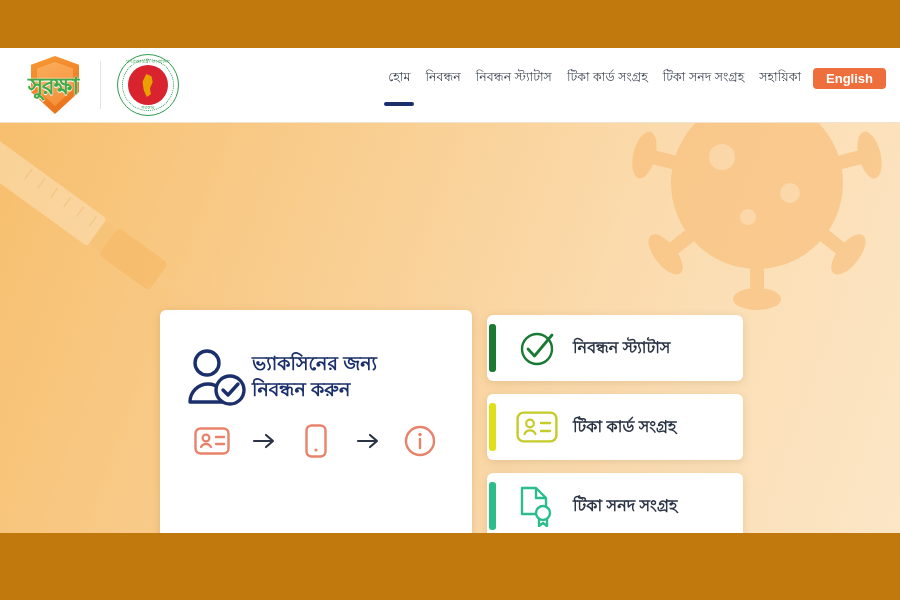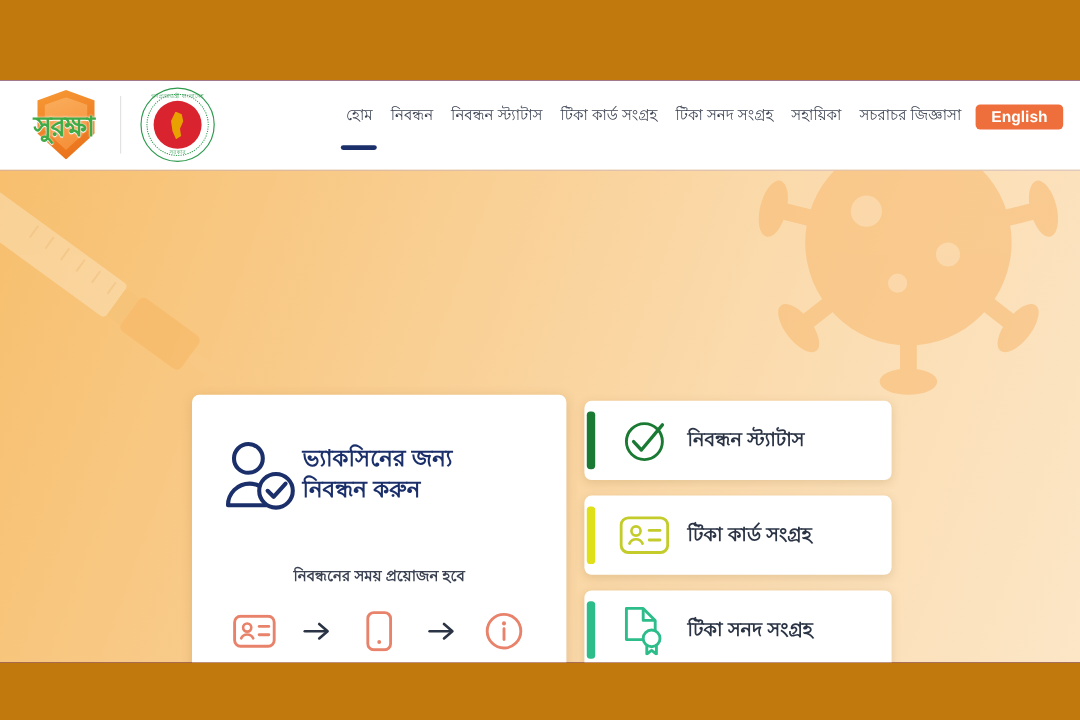--- a/index.html
+++ b/index.html
@@ -8,21 +8,21 @@
     font-family: "Liberation Sans", "DejaVu Sans", sans-serif;
     background:#c1790e;
   }
   .screen { position:relative; width:900px; height:600px; background:#c1790e; }
 
   
   .bar-top { position:absolute; left:0; top:0; width:900px; height:55px; background:#c1790e; }
   .bar-bottom { position:absolute; left:0; top:540px; width:900px; height:60px; background:#c1790e; }
 
   
-  .site { position:absolute; left:0; top:67px; width:900px; height:485px; overflow:hidden; background:#4c1d95; }
+  .site { position:absolute; left:0; top:48px; width:900px; height:485px; overflow:hidden; background:#fdba74; }
 
   
   .header {
     position:absolute; left:0; top:0; width:900px; height:75px;
     background:#ffffff; display:flex; align-items:center;
     border-bottom:1px solid #f0e3d0;
   }
   .logo-wrap { display:flex; align-items:center; padding-left:14px; }
   .logo-shield { position:relative; width:78px; height:62px; display:flex; align-items:center; justify-content:center; }
   .shield-bg {
@@ -170,21 +170,20 @@
       </div>
 
       <div class="nav">
         <div class="nav-items">
           <div class="nav-item active">হোম</div>
           <div class="nav-item">নিবন্ধন</div>
           <div class="nav-item">নিবন্ধন স্ট্যাটাস</div>
           <div class="nav-item">টিকা কার্ড সংগ্রহ</div>
           <div class="nav-item">টিকা সনদ সংগ্রহ</div>
           <div class="nav-item">সহায়িকা</div>
-          <div class="nav-item">সচরাচর জিজ্ঞাসা</div>
         </div>
         <button class="lang-btn">English</button>
       </div>
     </div>
 
     <div class="hero">
 
       <svg class="syringe" viewBox="0 0 260 230">
         <g transform="rotate(36 130 115)">
           <rect x="-40" y="96" width="150" height="34" rx="4" fill="#fbe3bd" opacity=".95"></rect>
@@ -243,21 +242,20 @@
             <path d="M4 54 A18 18 0 0 1 40 54 Z" fill="none" stroke="#1b2f6b" stroke-width="3.4" stroke-linejoin="round"></path>
             <circle cx="44" cy="42" r="14" fill="#ffffff" stroke="#1b2f6b" stroke-width="3.4"></circle>
             <path d="M37 42 l5 5 l10 -11" fill="none" stroke="#1b2f6b" stroke-width="3.4" stroke-linecap="round" stroke-linejoin="round"></path>
           </svg>
           <div class="reg-title">
             <span>ভ্যাকসিনের জন্য</span>
             <span>নিবন্ধন করুন</span>
           </div>
         </div>
 
-        <div class="need-label">নিবন্ধনের সময় প্রয়োজন হবে</div>
 
         <div class="steps">
           <div class="step">
             <div class="step-icon">
               <svg width="36" height="28" viewBox="0 0 36 28">
                 <rect x="1.5" y="1.5" width="33" height="25" rx="5" fill="none" stroke="#e8826b" stroke-width="2.4"></rect>
                 <circle cx="12" cy="11" r="3.4" fill="none" stroke="#e8826b" stroke-width="2.2"></circle>
                 <path d="M7 20 a5.5 5.5 0 0 1 10 0" fill="none" stroke="#e8826b" stroke-width="2.2" stroke-linecap="round"></path>
                 <line x1="22" y1="10" x2="30" y2="10" stroke="#e8826b" stroke-width="2.4" stroke-linecap="round"></line>
                 <line x1="22" y1="17" x2="30" y2="17" stroke="#e8826b" stroke-width="2.4" stroke-linecap="round"></line>

